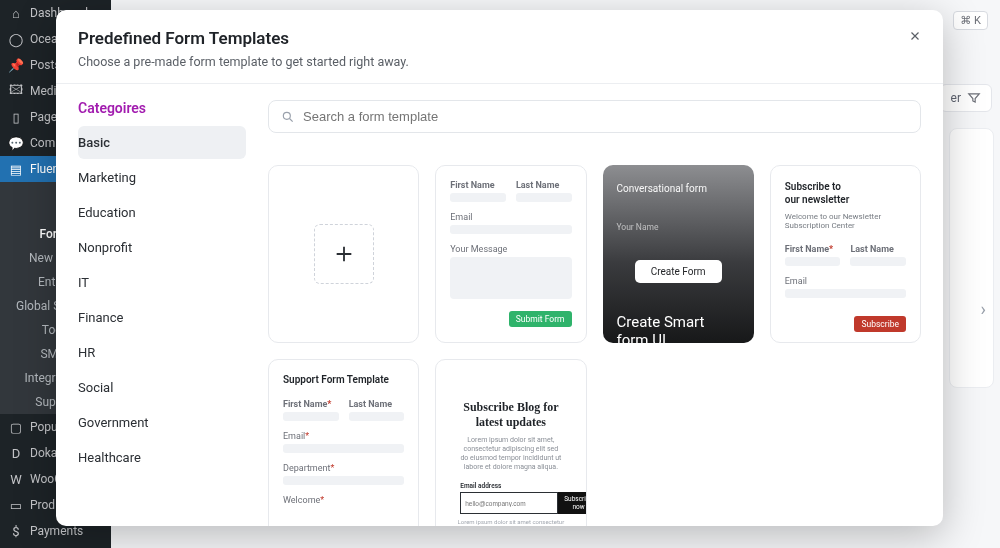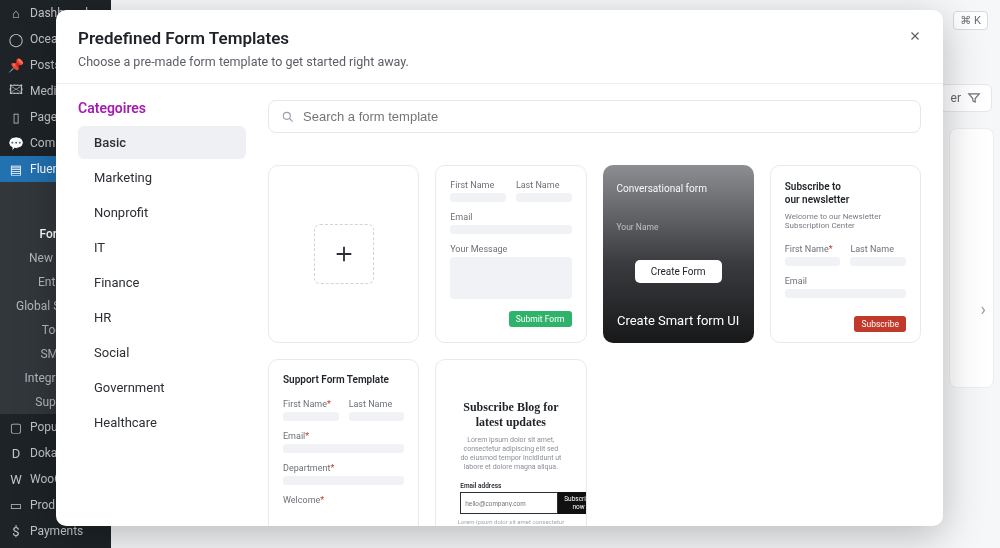--- a/index.html
+++ b/index.html
@@ -29,49 +29,49 @@
 .modal { position: absolute; left: 56px; top: 10px; width: 887px; height: 516px; background: #fff; border-radius: 10px; box-shadow: 0 10px 40px rgba(0,0,0,.25); display:flex; flex-direction: column; overflow:hidden; }
 .modal-head { padding: 18px 22px 14px; border-bottom: 1px solid #eceef1; position:relative; }
 .modal-head h1 { font-size: 17px; font-weight: 600; color:#1f2328; margin-bottom: 6px; }
 .modal-head p { font-size: 12.5px; color:#5a5f66; }
 .close { position:absolute; top:14px; right:16px; width:24px; height:24px; display:flex; align-items:center; justify-content:center; color:#5a5f66; cursor:pointer; }
 
 .modal-body { display:flex; flex:1; overflow:hidden; }
 .cats { width: 190px; flex:0 0 auto; padding: 16px 0 0 22px; }
 .cats h2 { font-size: 14px; font-weight: 600; color:#a21caf; margin-bottom: 10px; }
 .cat-list { display:flex; flex-direction:column; gap:2px; }
-.cat { font-size: 13px; color:#2b2f34; padding: 9px 16px; border-radius:6px; cursor:pointer; }
+.cat { font-size: 13px; color:#2b2f34; padding: 9px 0; border-radius:6px; cursor:pointer; }
 .cat.active { background:#eef0f3; font-weight:500; }
 
 .content { flex:1; padding: 16px 22px 0 22px; overflow:hidden; }
 .search { display:flex; align-items:flex-end; gap:8px; border:1px solid #e3e6ea; border-radius:8px; padding:8px 12px; margin-bottom: 32px; }
 .search input { border:none; outline:none; font-size:13px; color:#3a3f46; flex:1; }
 .search .sico { width:14px; height:14px; color:#9aa1ac; }
 
 .grid { display:grid; grid-template-columns: repeat(4, 1fr); gap:16px; }
 .card { border:1px solid #e7e9ed; border-radius:10px; background:#fff; padding:14px; height:178px; font-size:10px; overflow:hidden; position:relative; }
 .blank { display:flex; align-items:center; justify-content:center; padding:0; }
 .blank-box { width:60px; height:60px; border:1px dashed #cfd3da; border-radius:6px; display:flex; align-items:center; justify-content:center; }
 .plus { width:22px; height:22px; color:#2b2f34; }
 
 .fld-label { color:#6d7078; font-size:9px; margin-bottom:3px; }
 .fld-label.req::after { content:"*"; color:#c0392b; }
 .fld { background:#f0f2f5; border-radius:3px; height:9px; }
-.row2 { display:flex; gap:10px; }
+.row2 { display:flex; gap:10px;font-weight:bold; }
 .row2 > div { flex:1; }
 .sp8 { height:10px; }
 .msgbox { background:#f0f2f5; border-radius:4px; height:42px; }
 .btn-green { float:right; background:#2fb36b; color:#fff; font-size:8.5px; padding:3px 7px; border-radius:3px; margin-top:12px; }
 
 .card.convo { background: linear-gradient(180deg,#8d8e91 0%, #3a3b3e 55%, #171819 100%); color:#fff; border:none; }
 .convo .title { font-size:10px; opacity:.95; margin-bottom:28px; margin-top:4px; }
 .convo .yn { font-size:8.5px; opacity:.6; margin-bottom:28px; }
 .pill { background:#fff; color:#242629; border-radius:5px; padding:6px 16px; font-size:10px; display:inline-block; }
 .pill-wrap { margin-bottom:30px; }
-.convo .smart { font-size:13px; text-align:center; }
+.convo .smart { font-size:15px; }
 
 .news .t1 { font-size:10px; color:#1f2328; font-weight:600; line-height:1.3; margin-bottom:6px; }
 .news .t2 { font-size:8px; color:#777c83; margin-bottom:14px; }
 .btn-red { float:right; background:#c0392b; color:#fff; font-size:8.5px; padding:3px 7px; border-radius:3px; margin-top:18px; }
 
 .card2 { height:196px; }
 .support h3 { font-size:10px; font-weight:600; color:#1f2328; margin-bottom:14px; }
 
 .sub { text-align:center; padding-top:40px; }
 .sub .hserif { font-family: Georgia, "Times New Roman", serif; font-size:12px; font-weight:700; color:#1f2328; margin-bottom:6px; }
@@ -177,20 +177,21 @@
           <path d="M6 6l12 12M18 6l-12 12"></path>
         </svg>
     </div>
   </div>
   <div class="modal-body">
     <div class="cats">
       <h2>Categoires</h2>
       <div class="cat-list" id="cat-list">
           <div class="cat active">Basic</div>
           <div class="cat">Marketing</div>
+          <div class="cat">Education</div>
           <div class="cat">Nonprofit</div>
           <div class="cat">IT</div>
           <div class="cat">Finance</div>
           <div class="cat">HR</div>
           <div class="cat">Social</div>
           <div class="cat">Government</div>
           <div class="cat">Healthcare</div>
         </div>
     </div>
     <div class="content">

